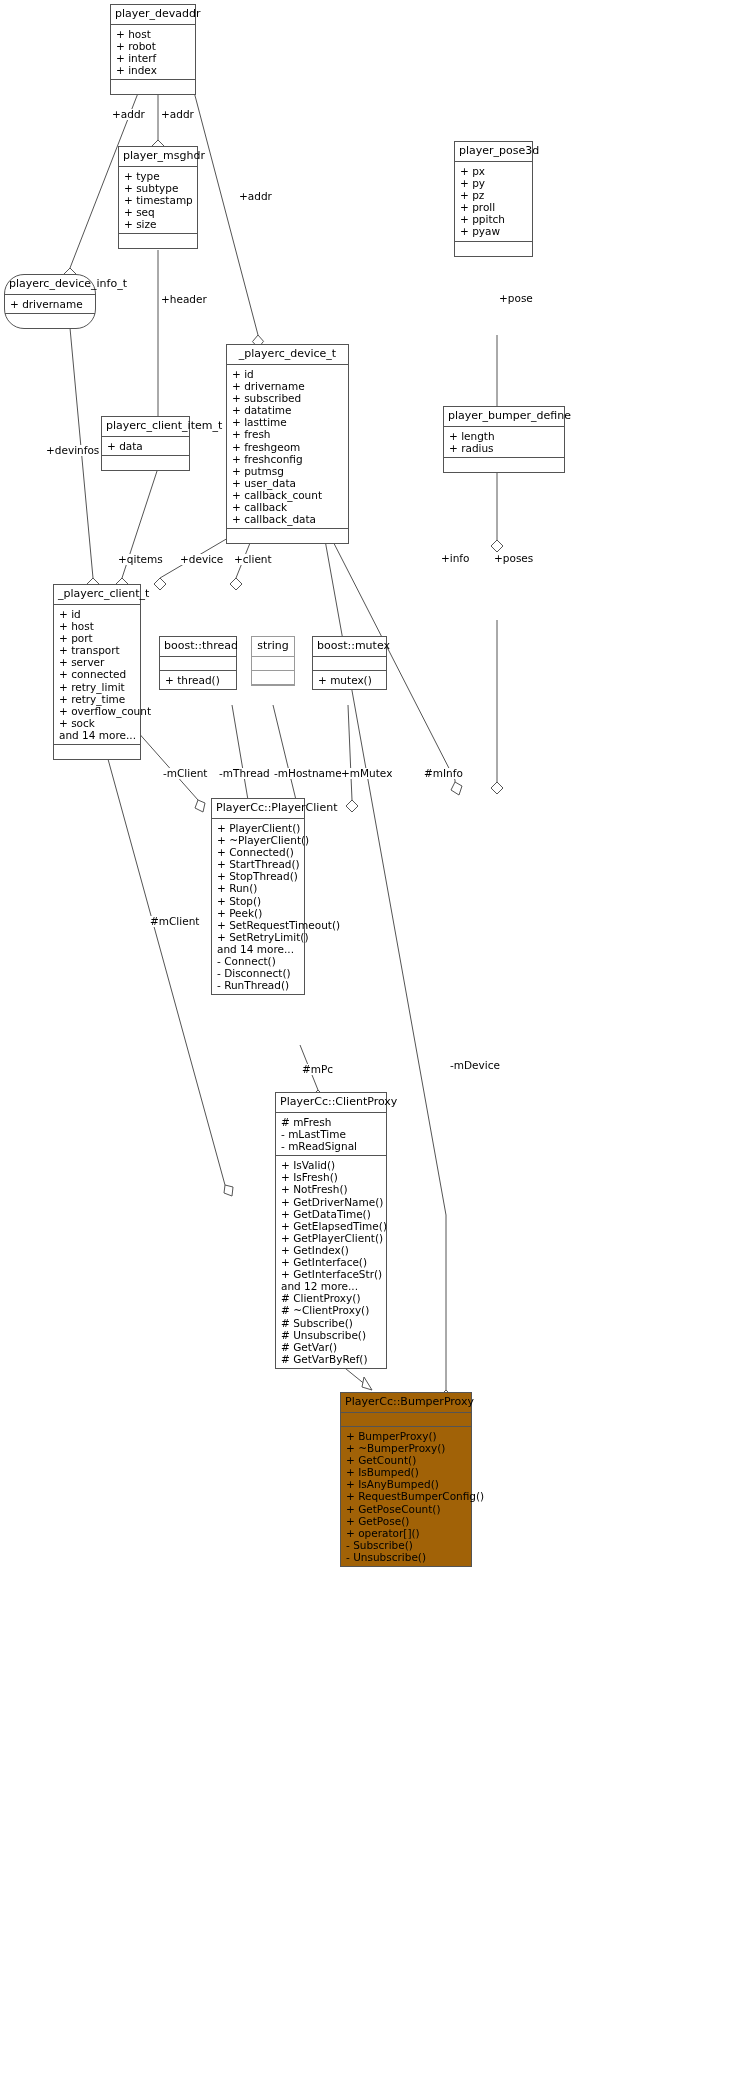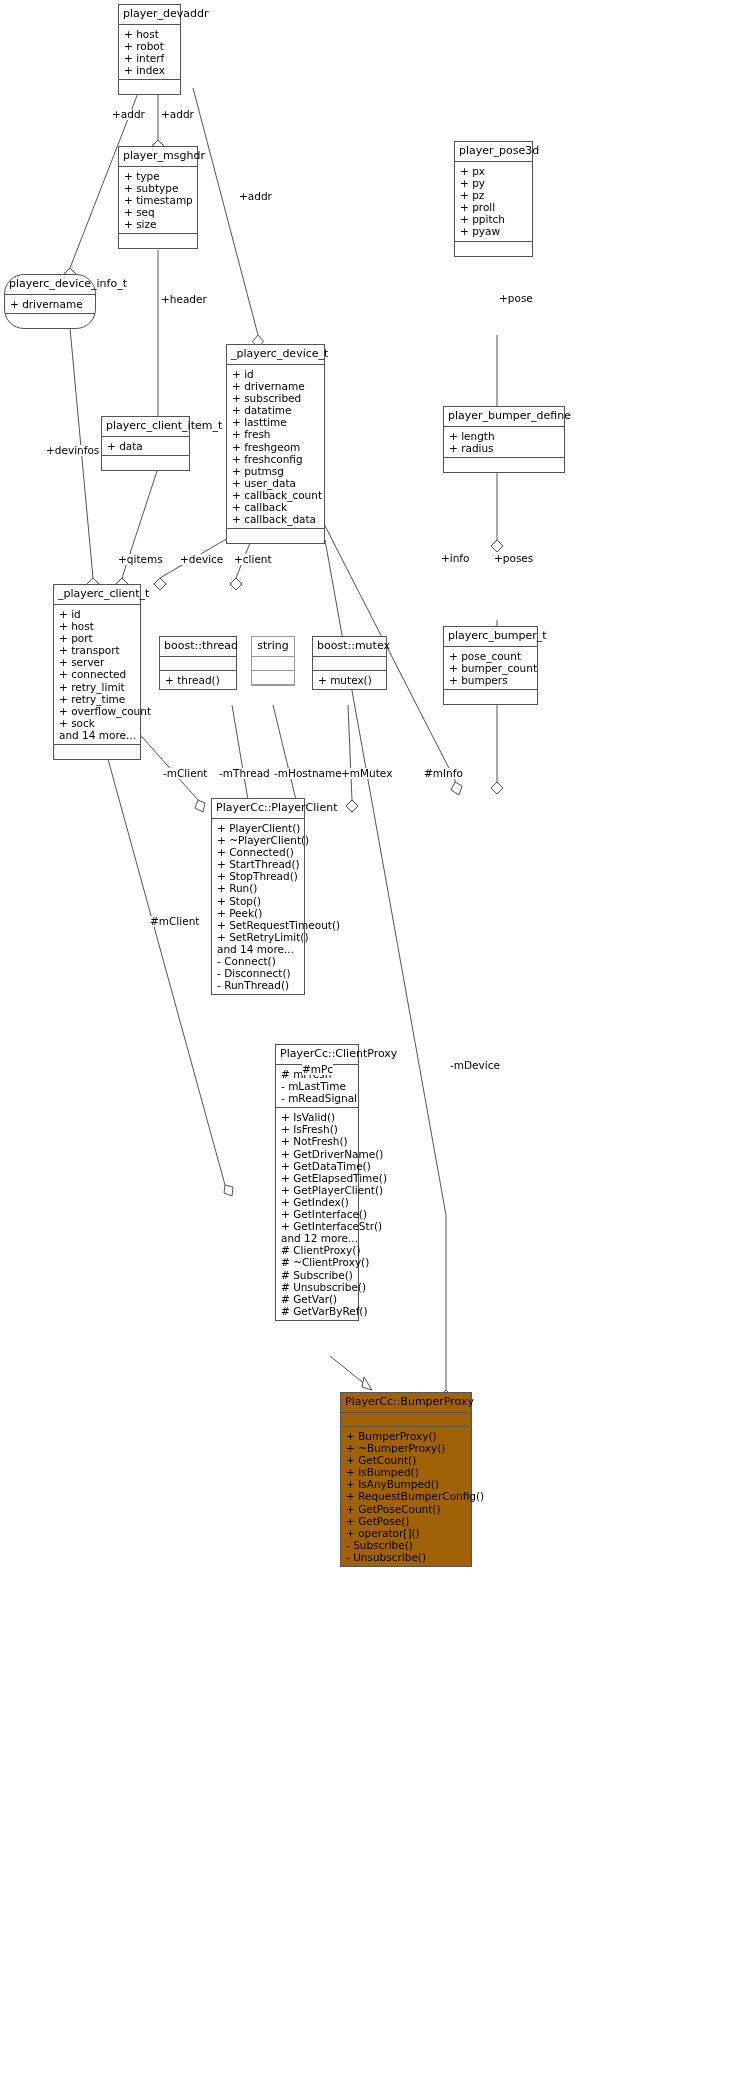--- a/index.html
+++ b/index.html
@@ -95,21 +95,21 @@
       <path d="M455,782 l7,4 l-3,9 l-8,-5 z"></path>
       <path d="M198,800 l7,3 l-2,9 l-8,-4 z"></path>
       <path d="M225,1185 l8,2 l-1,9 l-8,-3 z"></path>
     </g>
 
     <g fill="#ffffff" stroke="#545454" stroke-width="1">
       <path d="M372,1390 l-10,-3 l2,-10 z"></path>
     </g>
   </svg>
 
-  <div class="node" style="left:118px;top:4px;width:63px;">
+  <div class="node" style="left:110px;top:4px;width:86px;">
     <div class="ttl">player_devaddr</div>
     <div class="sec">
       <div>+ host</div>
       <div>+ robot</div>
       <div>+ interf</div>
       <div>+ index</div>
     </div>
     <div class="sec last empty"></div>
   </div>
 
@@ -134,21 +134,21 @@
   </div>
 
   <div class="node" style="left:101px;top:416px;width:89px;">
     <div class="ttl">playerc_client_item_t</div>
     <div class="sec">
       <div>+ data</div>
     </div>
     <div class="sec last empty"></div>
   </div>
 
-  <div class="node" style="left:226px;top:344px;width:99px;">
+  <div class="node" style="left:226px;top:344px;width:123px;">
     <div class="ttl">_playerc_device_t</div>
     <div class="sec">
       <div>+ id</div>
       <div>+ drivername</div>
       <div>+ subscribed</div>
       <div>+ datatime</div>
       <div>+ lasttime</div>
       <div>+ fresh</div>
       <div>+ freshgeom</div>
       <div>+ freshconfig</div>
@@ -216,29 +216,20 @@
   </div>
 
   <div class="node" style="left:312px;top:636px;width:75px;">
     <div class="ttl">boost::mutex</div>
     <div class="sec empty"></div>
     <div class="sec last">
       <div>+ mutex()</div>
     </div>
   </div>
 
-  <div class="node" style="left:443px;top:626px;width:95px;">
-    <div class="ttl">playerc_bumper_t</div>
-    <div class="sec">
-      <div>+ pose_count</div>
-      <div>+ bumper_count</div>
-      <div>+ bumpers</div>
-    </div>
-    <div class="sec last empty"></div>
-  </div>
 
   <div class="node" style="left:211px;top:798px;width:94px;">
     <div class="ttl">PlayerCc::PlayerClient</div>
     <div class="sec last">
       <div>+ PlayerClient()</div>
       <div>+ ~PlayerClient()</div>
       <div>+ Connected()</div>
       <div>+ StartThread()</div>
       <div>+ StopThread()</div>
       <div>+ Run()</div>
@@ -246,21 +237,21 @@
       <div>+ Peek()</div>
       <div>+ SetRequestTimeout()</div>
       <div>+ SetRetryLimit()</div>
       <div>and 14 more...</div>
       <div>- Connect()</div>
       <div>- Disconnect()</div>
       <div>- RunThread()</div>
     </div>
   </div>
 
-  <div class="node" style="left:275px;top:1044px;width:84px;">
+  <div class="node" style="left:275px;top:1092px;width:112px;">
     <div class="ttl">PlayerCc::ClientProxy</div>
     <div class="sec">
       <div># mFresh</div>
       <div>- mLastTime</div>
       <div>- mReadSignal</div>
     </div>
     <div class="sec last">
       <div>+ IsValid()</div>
       <div>+ IsFresh()</div>
       <div>+ NotFresh()</div>

